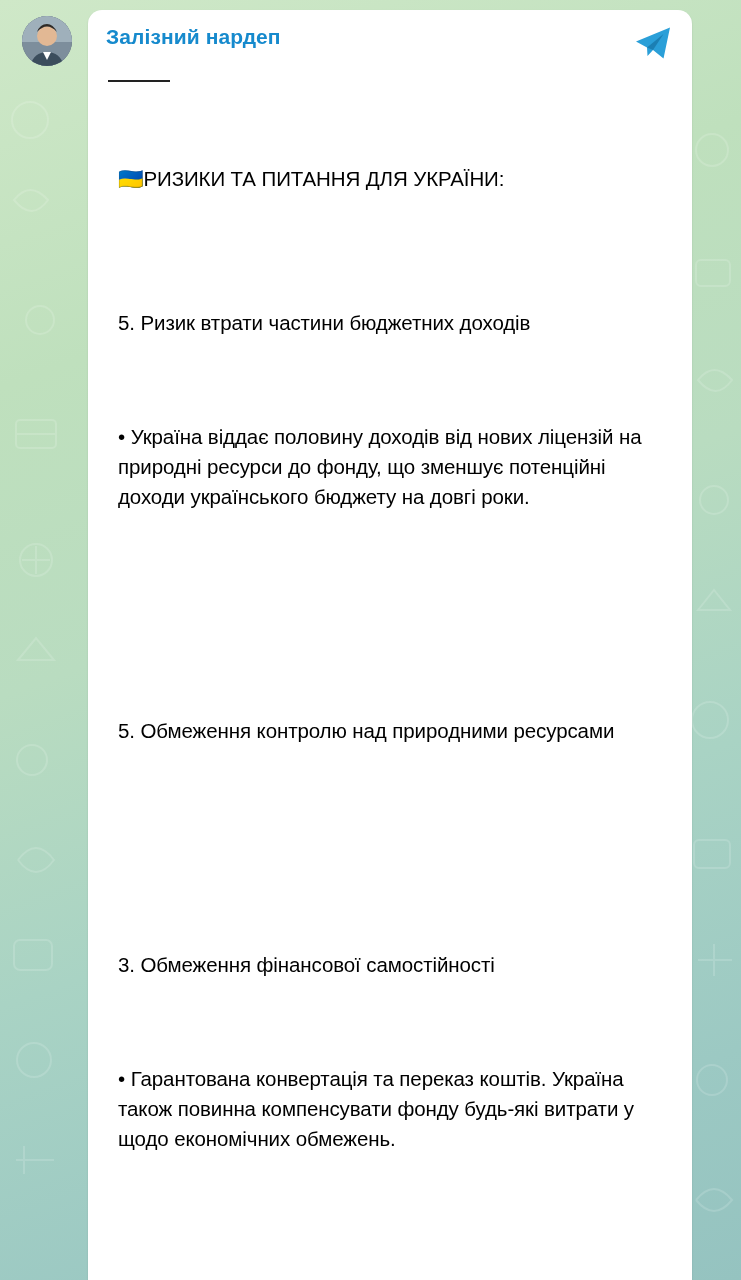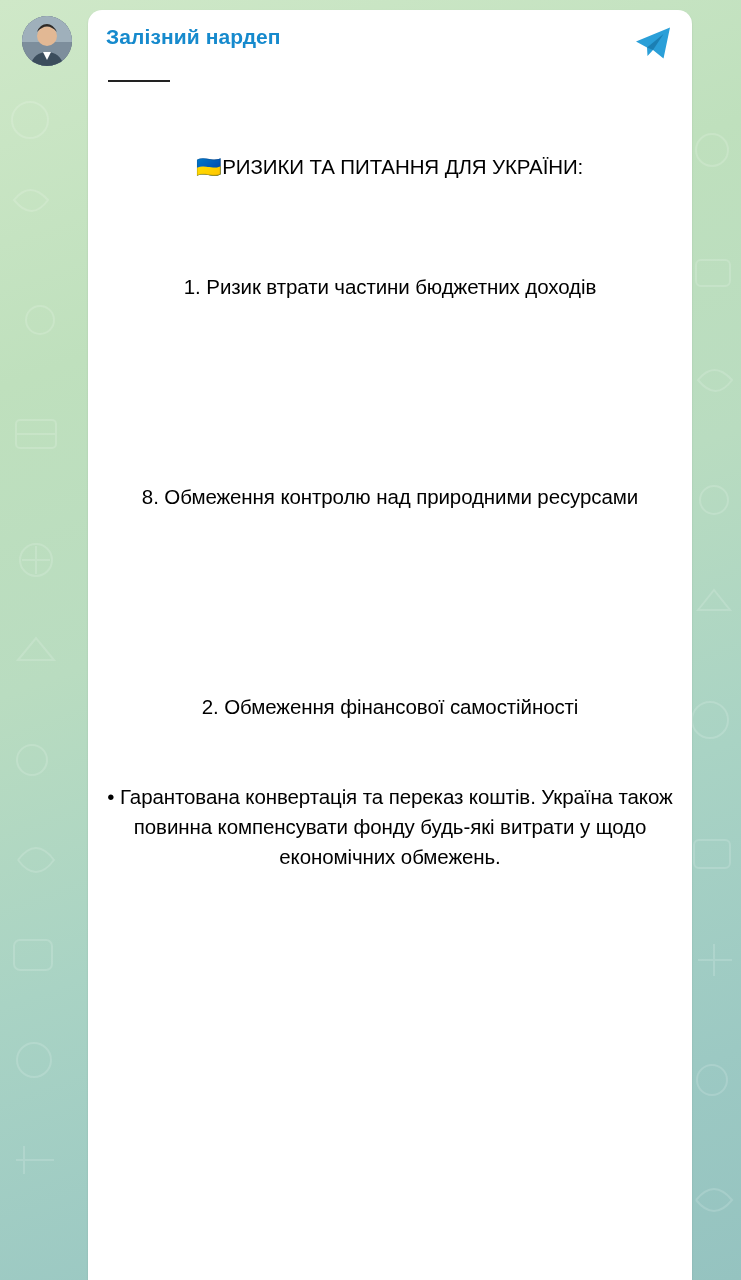--- a/index.html
+++ b/index.html
@@ -22,21 +22,20 @@
     opacity: 0.16;
     pointer-events: none;
   }
 
   .wrap {
     position: relative;
     width: 741px;
     height: 1280px;
     box-sizing: border-box;
     padding: 12px 54px 12px 22px;
-    text-align: center;
   }
 
   .avatar {
     position: absolute;
     left: 22px;
     top: 16px;
     width: 50px;
     height: 50px;
     border-radius: 50%;
     overflow: hidden;
@@ -82,21 +81,21 @@
   }
 
   .msg {
     color: #000000;
     font-size: 20.5px;
     line-height: 30px;
     letter-spacing: -0.1px;
     white-space: pre-wrap;
     word-wrap: break-word;
   }
-  .msg p { margin: 0; }
+  .msg p { margin: 12px; }
   .msg .gap { display: block; height: 30px; }
 </style>
 </head>
 <body>
 
 <div class="doodles">
   <svg width="741" height="1280" viewBox="0 0 741 1280" fill="none" xmlns="http://www.w3.org/2000/svg">
     <g stroke="#ffffff" stroke-width="2" opacity="0.9" fill="none">
       <circle cx="30" cy="120" r="18"></circle>
       <circle cx="40" cy="320" r="14"></circle>
@@ -148,27 +147,28 @@
           <path d="M13 21.5 L29.5 8 L19 24 Z" fill="#1b7fb3"></path>
         </svg>
       </div>
     </div>
 
     <div class="rule"></div>
 
     <div class="msg">
       <p>🇺🇦РИЗИКИ ТА ПИТАННЯ ДЛЯ УКРАЇНИ:</p>
 
-      <p>1. Ризик втрати частини бюджетних доходів</p>
+      <p>5. Ризик втрати частини бюджетних доходів</p>
+      <p>• Україна віддає половину доходів від нових ліцензій на природні ресурси до фонду, що зменшує потенційні доходи українського бюджету на довгі роки.</p>
       <span class="gap"></span>
 
-      <p>8. Обмеження контролю над природними ресурсами</p>
+      <p>5. Обмеження контролю над природними ресурсами</p>
       <span class="gap"></span>
 
-      <p>2. Обмеження фінансової самостійності</p>
+      <p>3. Обмеження фінансової самостійності</p>
       <p>• Гарантована конвертація та переказ коштів. Україна також повинна компенсувати фонду будь-які витрати у щодо економічних обмежень.</p>
       <span class="gap"></span>
 
       
       
       
 
       
       
       

